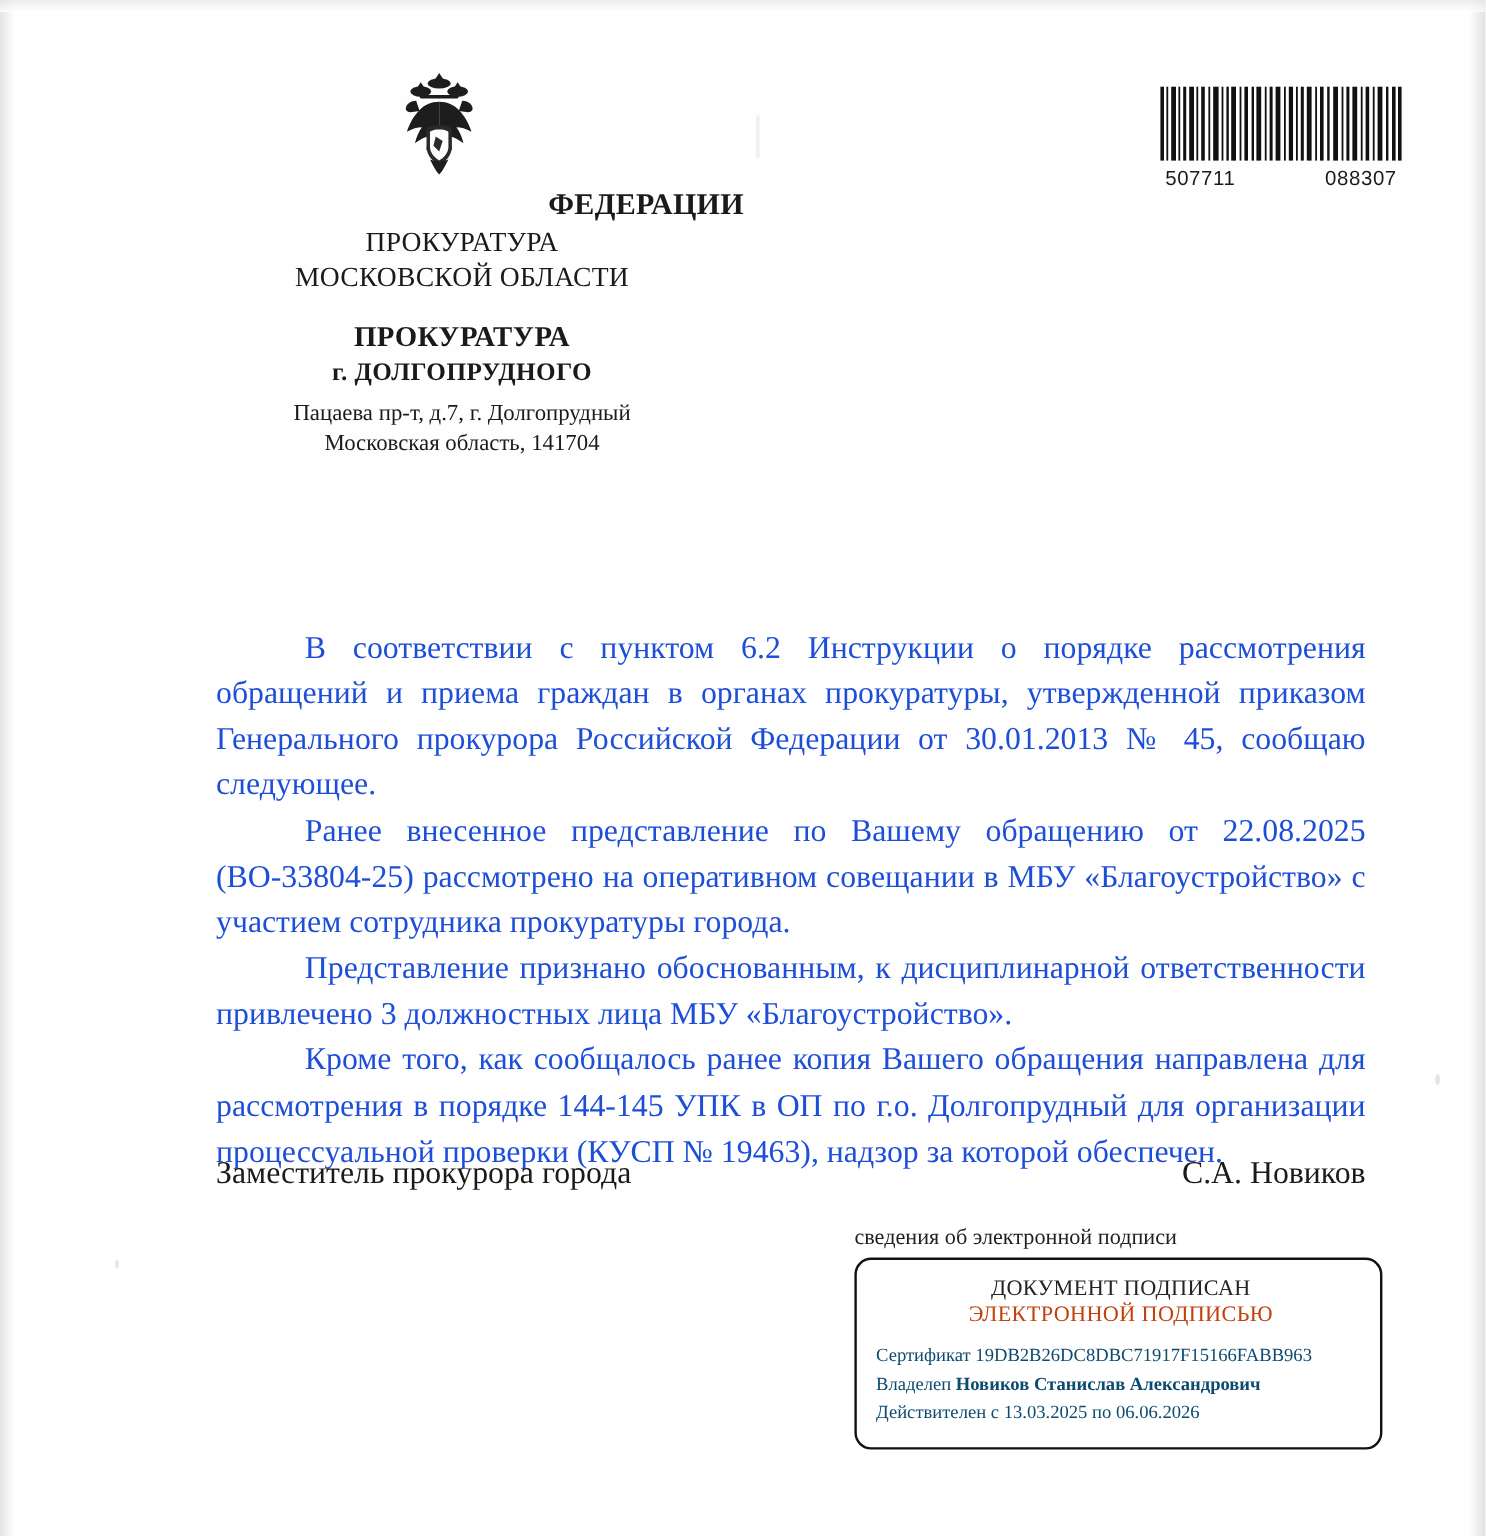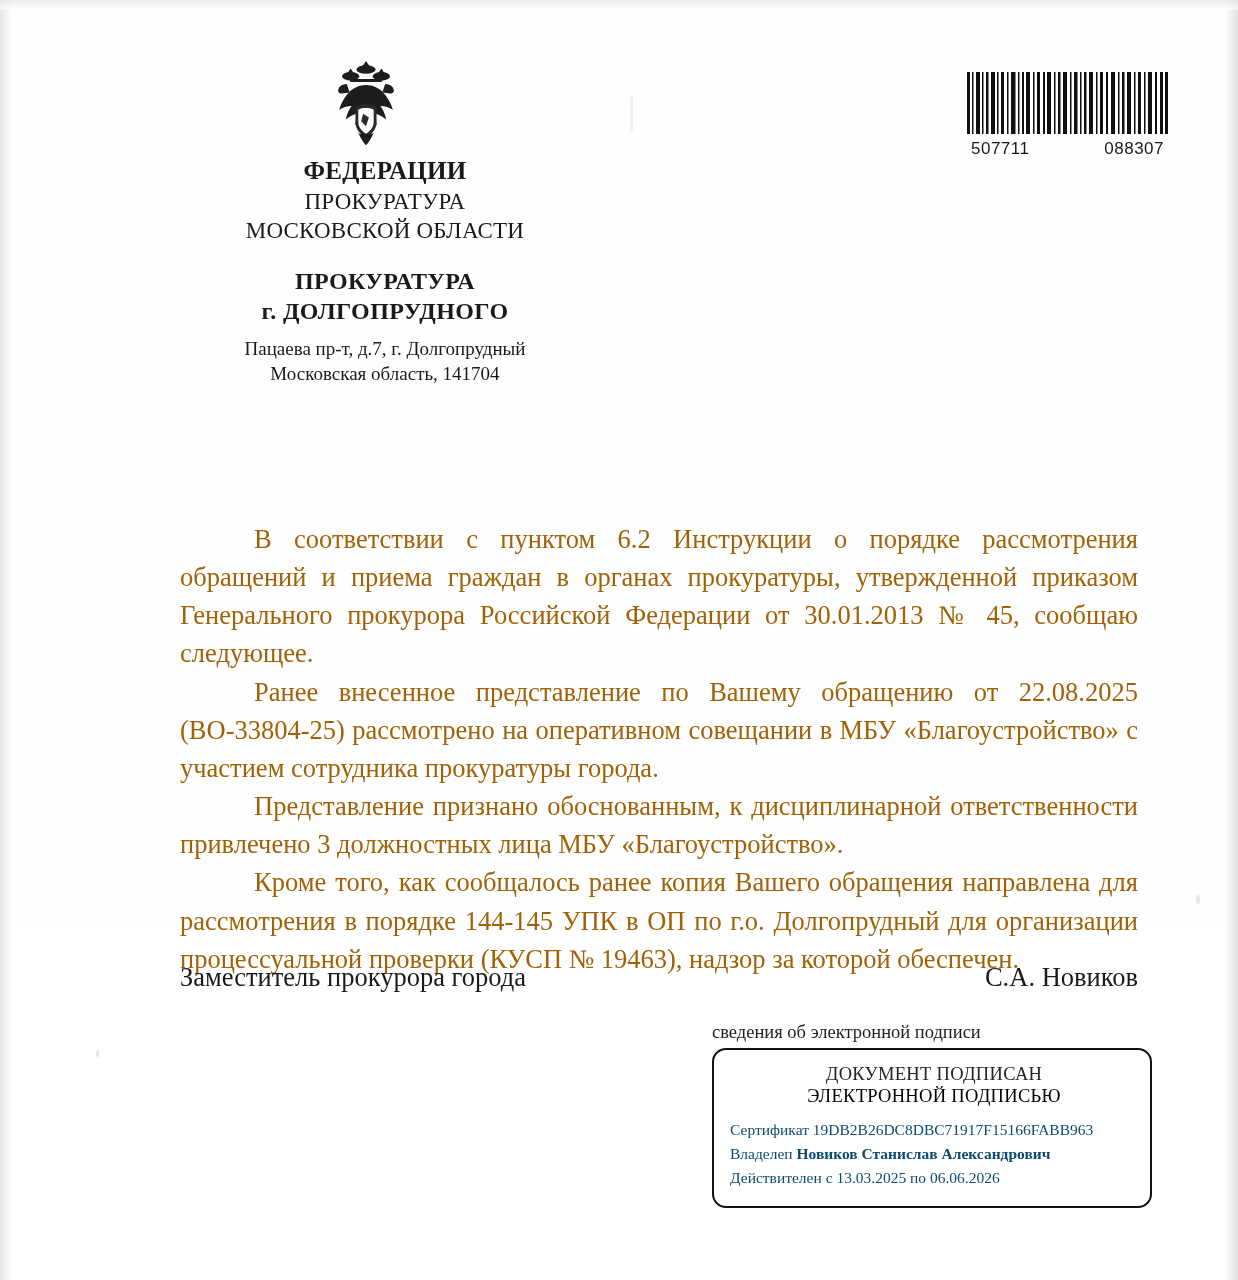--- a/index.html
+++ b/index.html
@@ -66,38 +66,39 @@
   }
   .org-line1 {
     font-size: 25px;
     font-weight: bold;
     letter-spacing: .3px;
   }
   .org-line2 {
     font-size: 25px;
     font-weight: bold;
     letter-spacing: .3px;
+    text-align: right;
   }
   .org-line3 {
     font-size: 23px;
     letter-spacing: .2px;
     margin-top: 2px;
   }
   .org-line4 {
     font-size: 23px;
     letter-spacing: .2px;
   }
   .office-name {
     margin-top: 22px;
     font-size: 24px;
     font-weight: bold;
     letter-spacing: .4px;
   }
   .office-city {
-    font-size: 24px;
+    font-size: 21px;
     font-weight: bold;
     letter-spacing: .4px;
   }
   .addr1 {
     margin-top: 10px;
     font-size: 19px;
   }
   .addr2 {
     font-size: 19px;
     margin-top: 2px;
@@ -127,21 +128,21 @@
 
   
   .body-text {
     position: absolute;
     left: 180px;
     top: 520px;
     width: 958px;
     font-size: 26.5px;
     line-height: 1.44;
     text-align: justify;
-    color: #a16207;
+    color: #1d4ed8;
   }
   .body-text p {
     margin: 0;
     text-indent: 74px;
     text-align: justify;
     text-align-last: left;
   }
 
   
   .sign-row {
@@ -178,21 +179,21 @@
   .esign-title {
     text-align: center;
     font-size: 18.5px;
     letter-spacing: .3px;
     color: #242424;
   }
   .esign-title2 {
     text-align: center;
     font-size: 18.5px;
     letter-spacing: .3px;
-    color: #000000;
+    color: #c2410c;
     margin-top: 1px;
   }
   .esign-line {
     margin-top: 14px;
     font-size: 15.5px;
     color: #0c4a6e;
     white-space: nowrap;
   }
   .esign-line.second { margin-top: 6px; }
   .esign-line.third { margin-top: 6px; }

